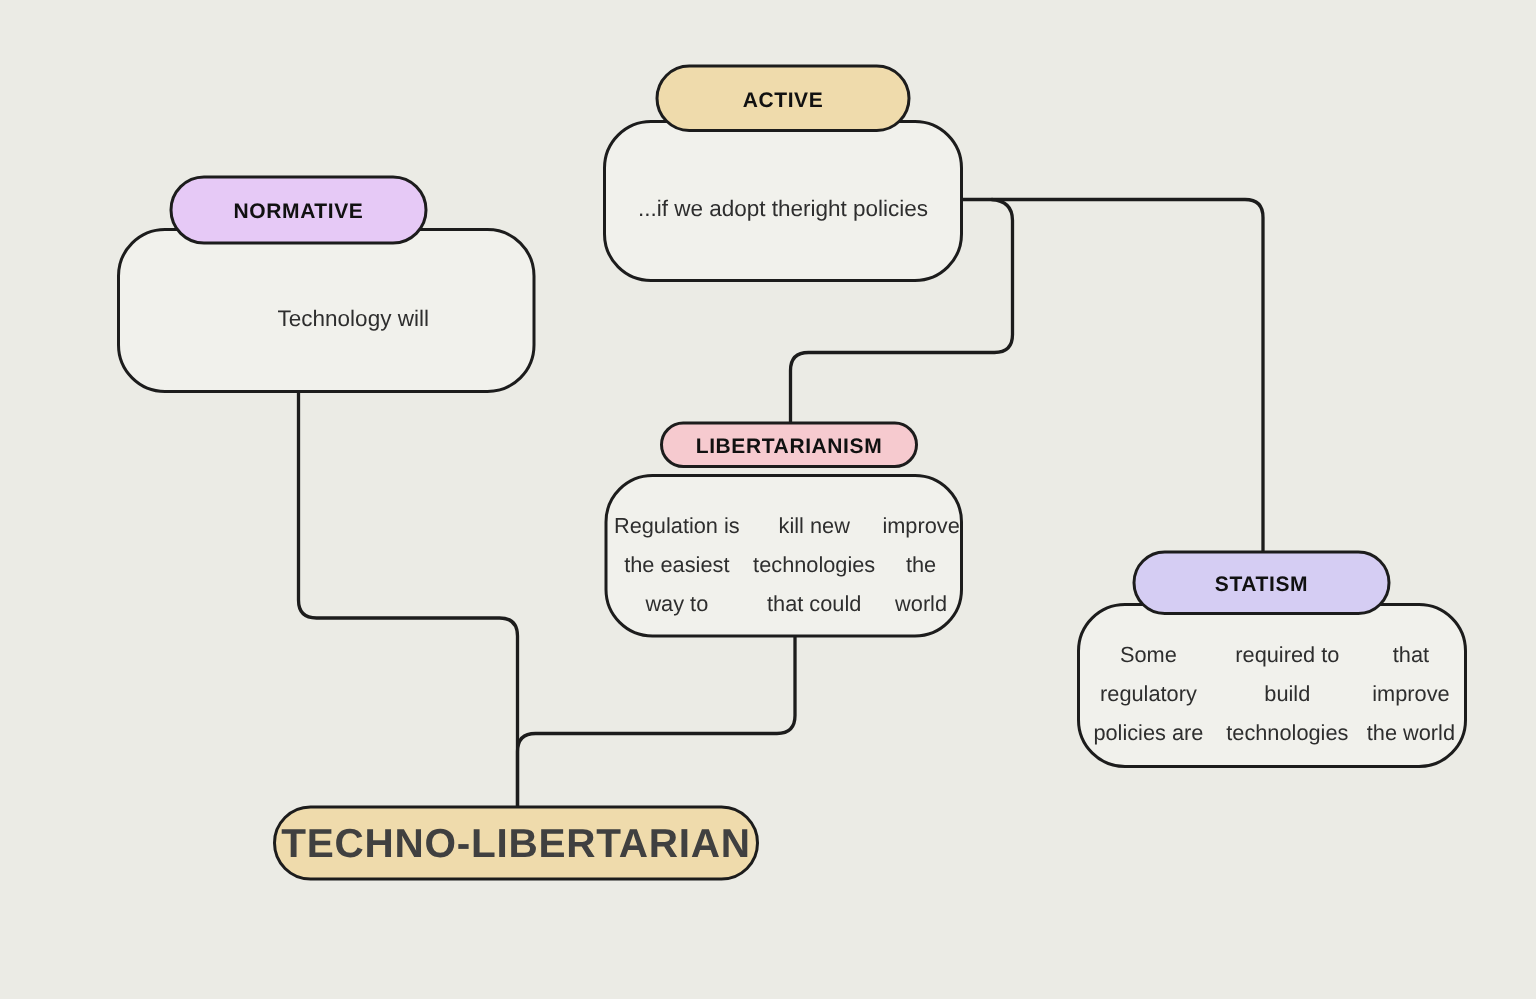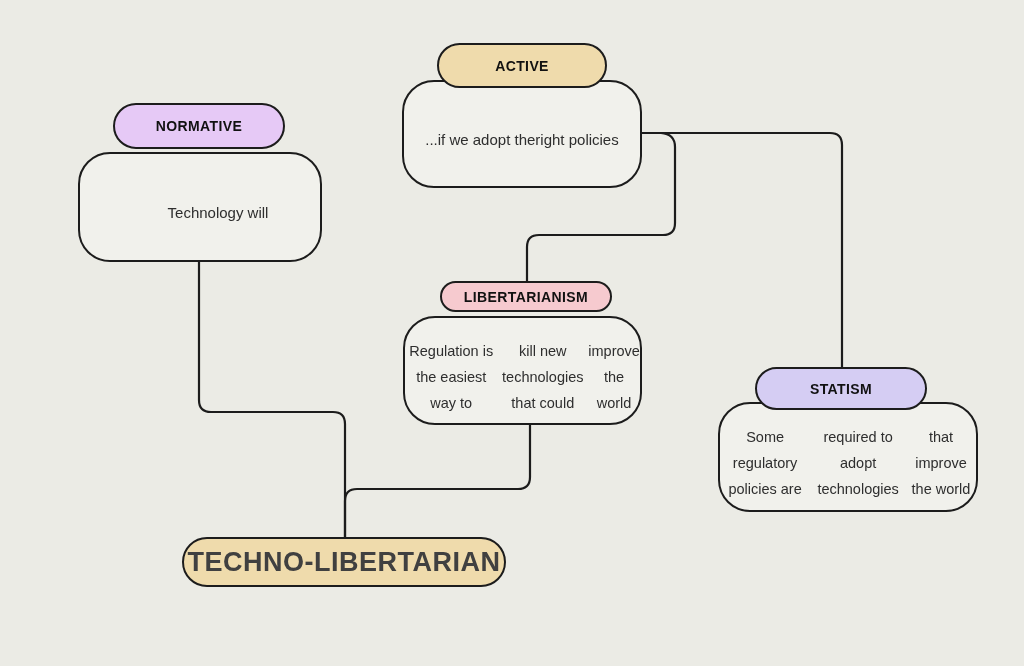--- a/index.html
+++ b/index.html
@@ -75,24 +75,24 @@
 
     <path d="M 199 261 L 199 400 Q 199 412 211 412 L 333 412 Q 345 412 345 424 L 345 538" fill="none" stroke="#1c1c1c" stroke-width="2.2"></path>
 
     <path d="M 530 424 L 530 477 Q 530 489 518 489 L 357 489 Q 345 489 345 501 L 345 538" fill="none" stroke="#1c1c1c" stroke-width="2.2"></path>
 
     <path d="M 640 133 L 830 133 Q 842 133 842 145 L 842 368" fill="none" stroke="#1c1c1c" stroke-width="2.2"></path>
 
     <path d="M 661 133 Q 675 134 675 147 L 675 223 Q 675 235 663 235 L 539 235 Q 527 235 527 247 L 527 282" fill="none" stroke="#1c1c1c" stroke-width="2.2"></path>
   </svg>
 
-  <div class="node-box pad-top" style="left:78px; top:152px; width:244px; height:110px;padding-left:36px;">
+  <div class="node-box pad-top" style="left:78px; top:152px; width:279px; height:110px;padding-left:36px;">
     <div>Technology will</div>
   </div>
-  <div class="node-pill" style="left: 113px; top: 103px; width: 172px; height: 46px; background: rgb(230, 201, 246);">
+  <div class="node-pill" style="left: 113px; top: 117px; width: 172px; height: 46px; background: rgb(230, 201, 246);">
     <span>NORMATIVE</span>
   </div>
 
   <div class="node-box pad-top" style="left:402px; top:80px; width:240px; height:108px;">
     <div>...if we adopt the</div>
     <div>right policies</div>
   </div>
   <div class="node-pill" style="left: 437px; top: 43px; width: 170px; height: 45px; background: rgb(239, 219, 172);">
     <span>ACTIVE</span>
   </div>
@@ -101,21 +101,21 @@
     <div>Regulation is the easiest way to</div>
     <div>kill new technologies that could</div>
     <div>improve the world</div>
   </div>
   <div class="node-pill" style="left: 440px; top: 281px; width: 172px; height: 31px; background: rgb(246, 202, 207);">
     <span>LIBERTARIANISM</span>
   </div>
 
   <div class="node-box pad-top" style="left:718px; top:402px; width:260px; height:110px; font-size:14.5px;">
     <div>Some regulatory policies are</div>
-    <div>required to adopt technologies</div>
+    <div>required to build technologies</div>
     <div>that improve the world</div>
   </div>
   <div class="node-pill" style="left: 755px; top: 367px; width: 172px; height: 43px; background: rgb(213, 205, 243);">
     <span>STATISM</span>
   </div>
 
   <div class="root-pill" style="left: 182px; top: 537px; width: 324px; height: 50px; background: rgb(239, 219, 172);">
     <span>TECHNO-LIBERTARIAN</span>
   </div>
 

